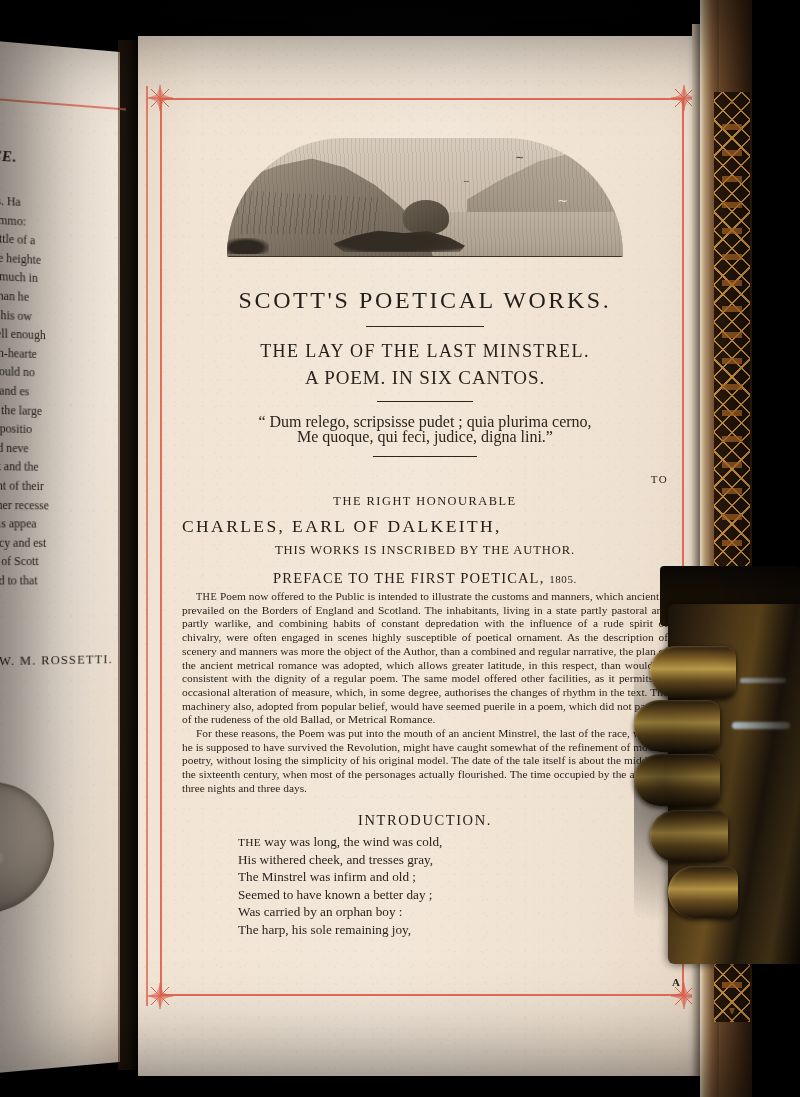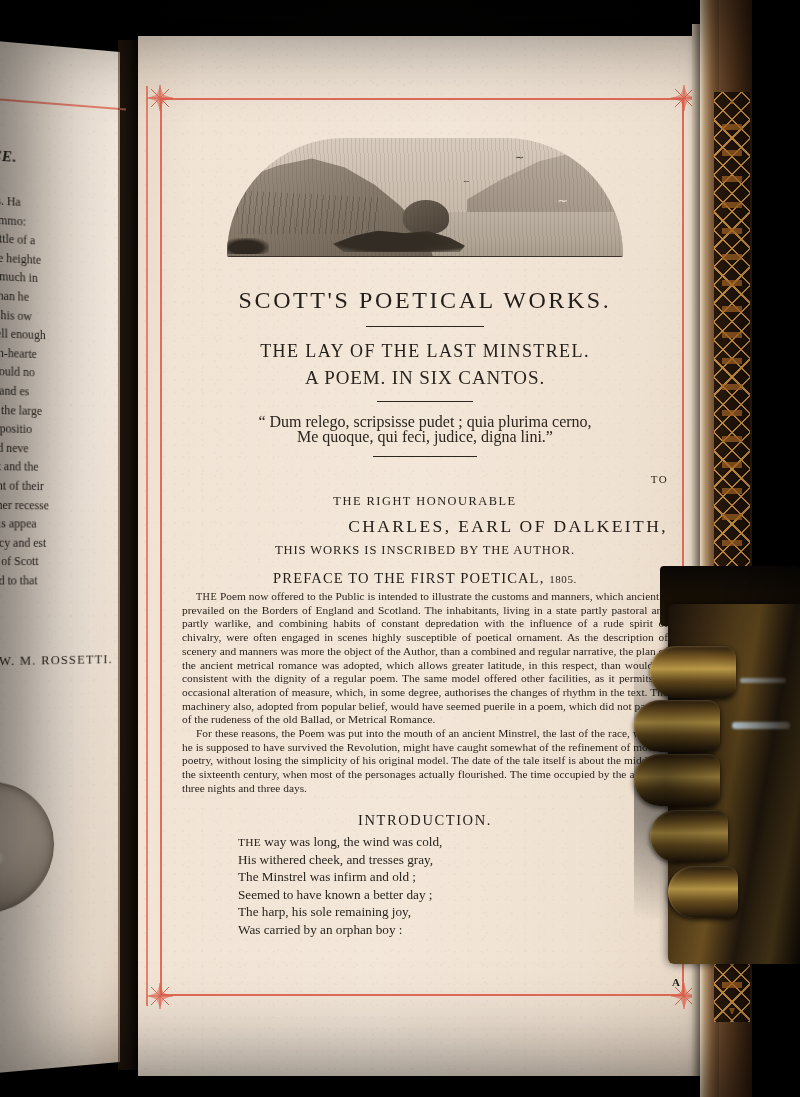--- a/index.html
+++ b/index.html
@@ -107,21 +107,21 @@
      font-size:24px;letter-spacing:2.6px;color:#231e19;}
   .rule{margin:12px auto;width:118px;height:0;border-top:1.6px solid #2c261f;}
   .rule.short{width:96px;}
   .rule.mini{width:104px;}
   h2.poem-title{margin:14px 0 0;text-align:center;font-weight:400;
      font-size:18px;letter-spacing:1.4px;color:#231e19;}
   .subtitle{margin:5px 0 0;text-align:center;font-size:19px;letter-spacing:.9px;color:#2b251e;}
   .epigraph{margin:4px 0 0;text-align:center;font-size:16px;line-height:15px;color:#2b251e;}
   .ded-to{margin:16px 0 0;text-align:right;font-size:11px;letter-spacing:1.4px;color:#2b251e;}
   .ded-rank{margin:9px 0 0;text-align:center;font-size:12.4px;letter-spacing:1.5px;color:#27221c;}
-  .ded-name{margin:7px 0 0;text-align:right;font-size:17.5px;letter-spacing:2.4px;color:#211c17;}
+  .ded-name{margin:7px 0 0;text-align:left;font-size:17.5px;letter-spacing:2.4px;color:#211c17;}
   .ded-line{margin:6px 0 0;text-align:center;font-size:12.6px;letter-spacing:.9px;color:#27221c;}
 
   h3.section-head{margin:12px 0 3px;text-align:center;font-weight:400;
      font-size:14.6px;letter-spacing:1.1px;color:#231e19;}
   h3.section-head .yr{font-size:11px;letter-spacing:.6px;}
   h3.intro-head{margin:16px 0 4px;text-align:center;font-weight:400;
      font-size:14.5px;letter-spacing:1.6px;color:#231e19;}
 
   .prose p{margin:0;text-align:justify;font-size:11.4px;line-height:13.7px;color:#251f19;}
   .prose p.indent{text-indent:14px;}
@@ -341,22 +341,22 @@
         <p class="indent">For these reasons, the Poem was put into the mouth of an ancient Minstrel, the last of the race, who, as he is supposed to have survived the Revolution, might have caught somewhat of the refinement of modern poetry, without losing the simplicity of his original model.   The date of the tale itself is about the middle of the sixteenth century, when most of the personages actually flourished.   The time occupied by the action is three nights and three days.</p>
       </div>
 
       <h3 class="intro-head">INTRODUCTION.</h3>
 
       <div class="poem">
         <div class="line"><span class="sc">THE</span><span> way was long, the wind was cold,</span></div>
         <div class="line">His withered cheek, and tresses gray,</div>
         <div class="line">The Minstrel was infirm and old ;</div>
         <div class="line">Seemed to have known a better day ;</div>
+        <div class="line">Was carried by an orphan boy :</div>
         <div class="line">The harp, his sole remaining joy,</div>
-        <div class="line">Was carried by an orphan boy :</div>
       </div>
     </div>
 
     <div class="sigmark">A</div>
   </div>
 
   <div class="pageblock"></div>
   <div class="cover">
     <div class="edge-hl"></div>
     <div class="boards"></div>

